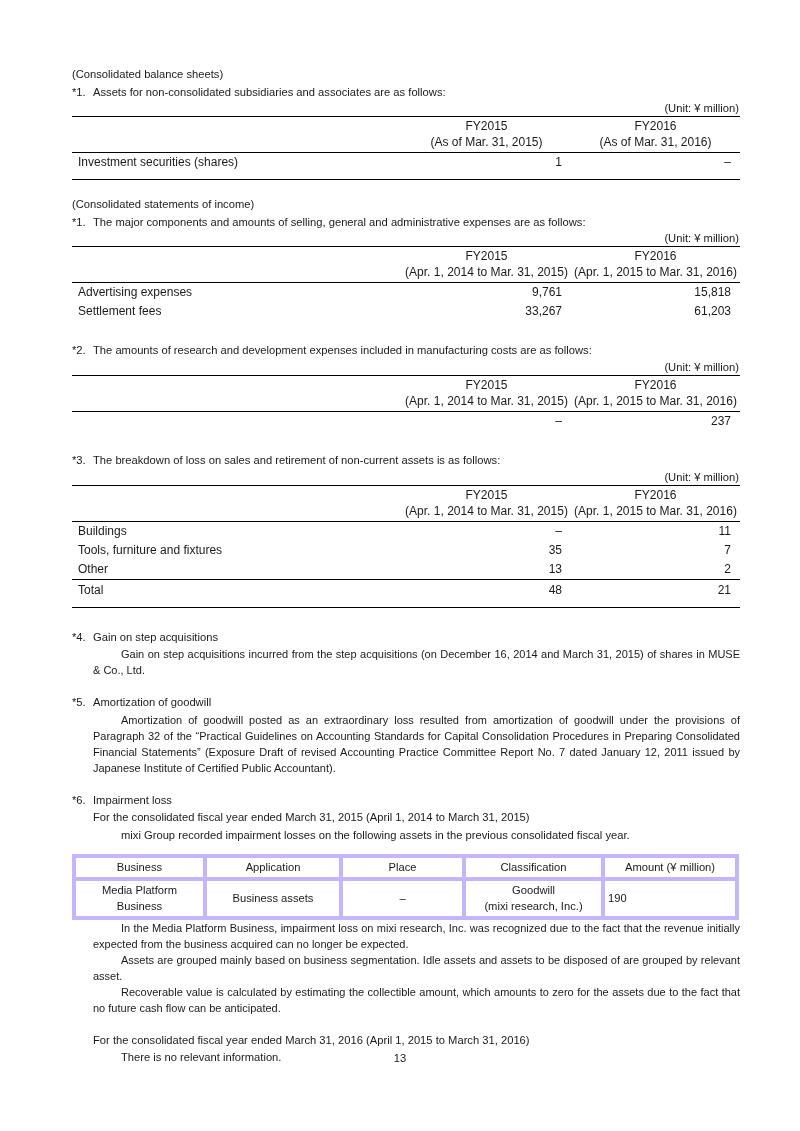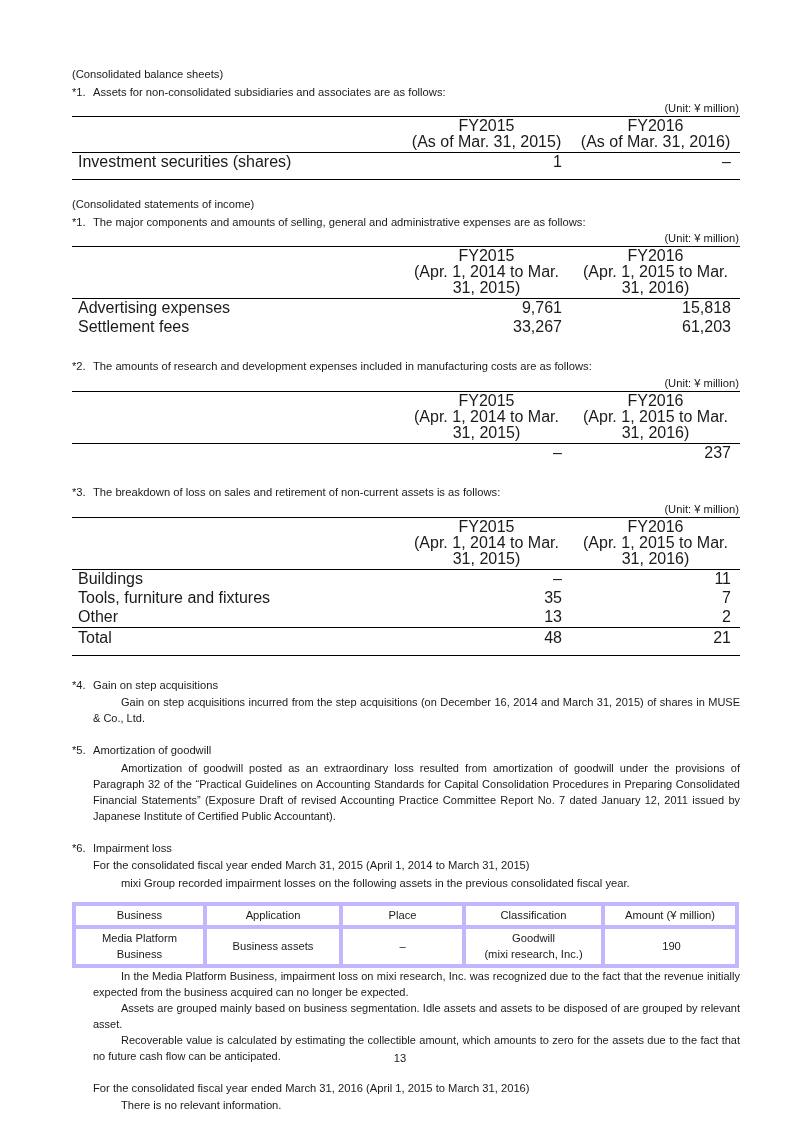--- a/index.html
+++ b/index.html
@@ -63,21 +63,21 @@
   
   .unit {
     font-size: 11.2px;
     line-height: 15px;
     text-align: right;
     padding-right: 1px;
   }
   table.rt {
     width: 100%;
     border-collapse: collapse;
-    font-size: 16px;
+    font-size: 12px;
     table-layout: fixed;
   }
   table.rt col.c-label { width: 330px; }
   table.rt col.c-v1 { width: 169px; }
   table.rt col.c-v2 { width: 169px; }
   table.rt th, table.rt td {
     padding: 0;
     font-weight: normal;
     vertical-align: top;
   }
@@ -128,21 +128,21 @@
   table.bt col.b5 { width: 134px; }
   table.bt th, table.bt td {
     border: 4px solid #c4b5fd;
     font-weight: normal;
     text-align: center;
     line-height: 16px;
     padding: 1px 3px 2px 3px;
     vertical-align: middle;
   }
   table.bt td.amt {
-    text-align: center;
+    text-align: left;
     padding-right: 0;
   }
   .cellline { display: block; }
 
   .gap-s { height: 9px; }
   .gap-m { height: 16px; }
   .gap-l { height: 21px; }
 
   .pageno {
     position: absolute;

